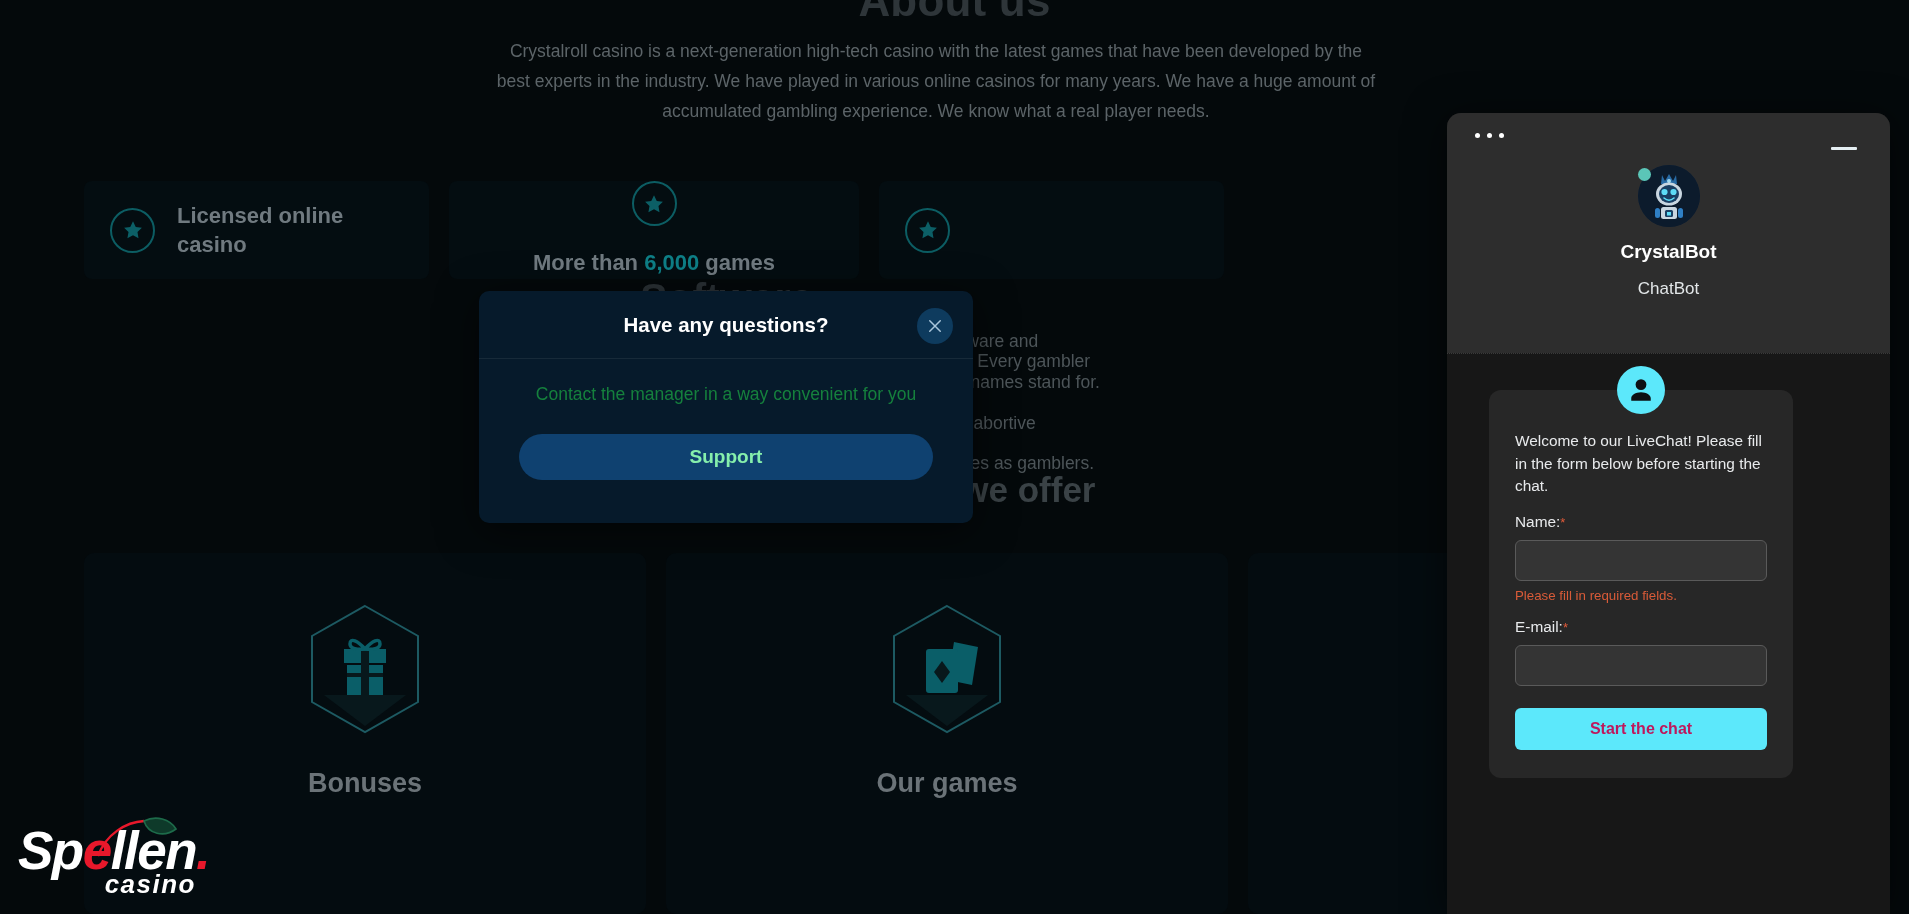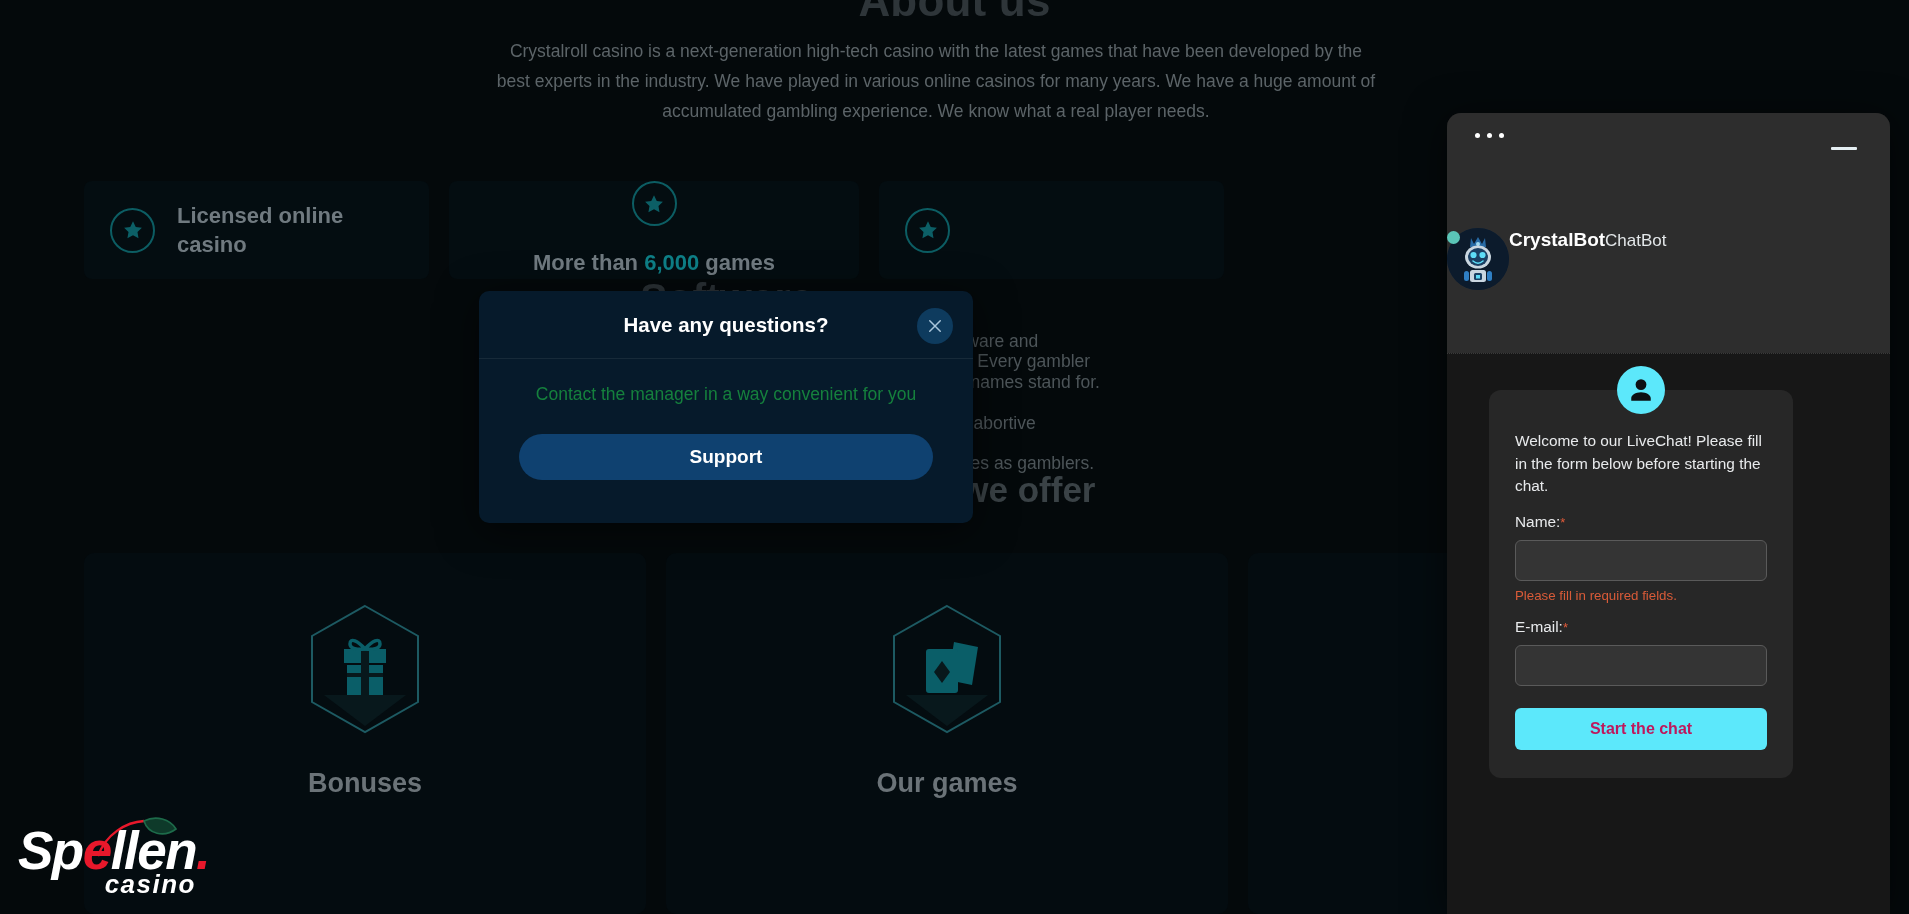--- a/index.html
+++ b/index.html
@@ -94,32 +94,32 @@
     cursor:pointer;
   }
   .qpopup-close svg{ width:18px; height:18px; stroke:#a9c5da; stroke-width:2; }
   .qpopup-sub{
     margin-top:25px; text-align:center; font-size:17.5px; color:#15803d;
   }
   .support-btn{
     margin:29px auto 17px; width:414px; height:46px; border-radius:23px;
     background:#0f4170;
     display:flex; align-items:center; justify-content:center;
-    color:#ffffff; font-size:19px; font-weight:700; cursor:pointer; border:none;
+    color:#86efac; font-size:19px; font-weight:700; cursor:pointer; border:none;
   }
 
   
   .chat{
     position:absolute; left:1447px; top:113px; width:443px; height:801px;
     background:#141414; border-radius:14px 14px 0 0; overflow:hidden;
     box-shadow:0 6px 40px rgba(0,0,0,.6);
   }
   .chat-top{
     position:relative; height:240px; background:#2d2d2d;
-    display:flex; flex-direction:row; align-items:center;
+    display:flex; flex-direction:column; align-items:center;
   }
   .chat-dots{
     position:absolute; left:28px; top:20px; display:flex; gap:7px;
   }
   .chat-dots i{ width:5px; height:5px; border-radius:50%; background:#ffffff; display:block; }
   .chat-min{
     position:absolute; right:31px; top:24px; width:30px; height:22px;
     cursor:pointer; display:flex; align-items:center; justify-content:center;
   }
   .chat-min span{ display:block; width:26px; height:3px; background:#e4eef2; border-radius:1px; }

